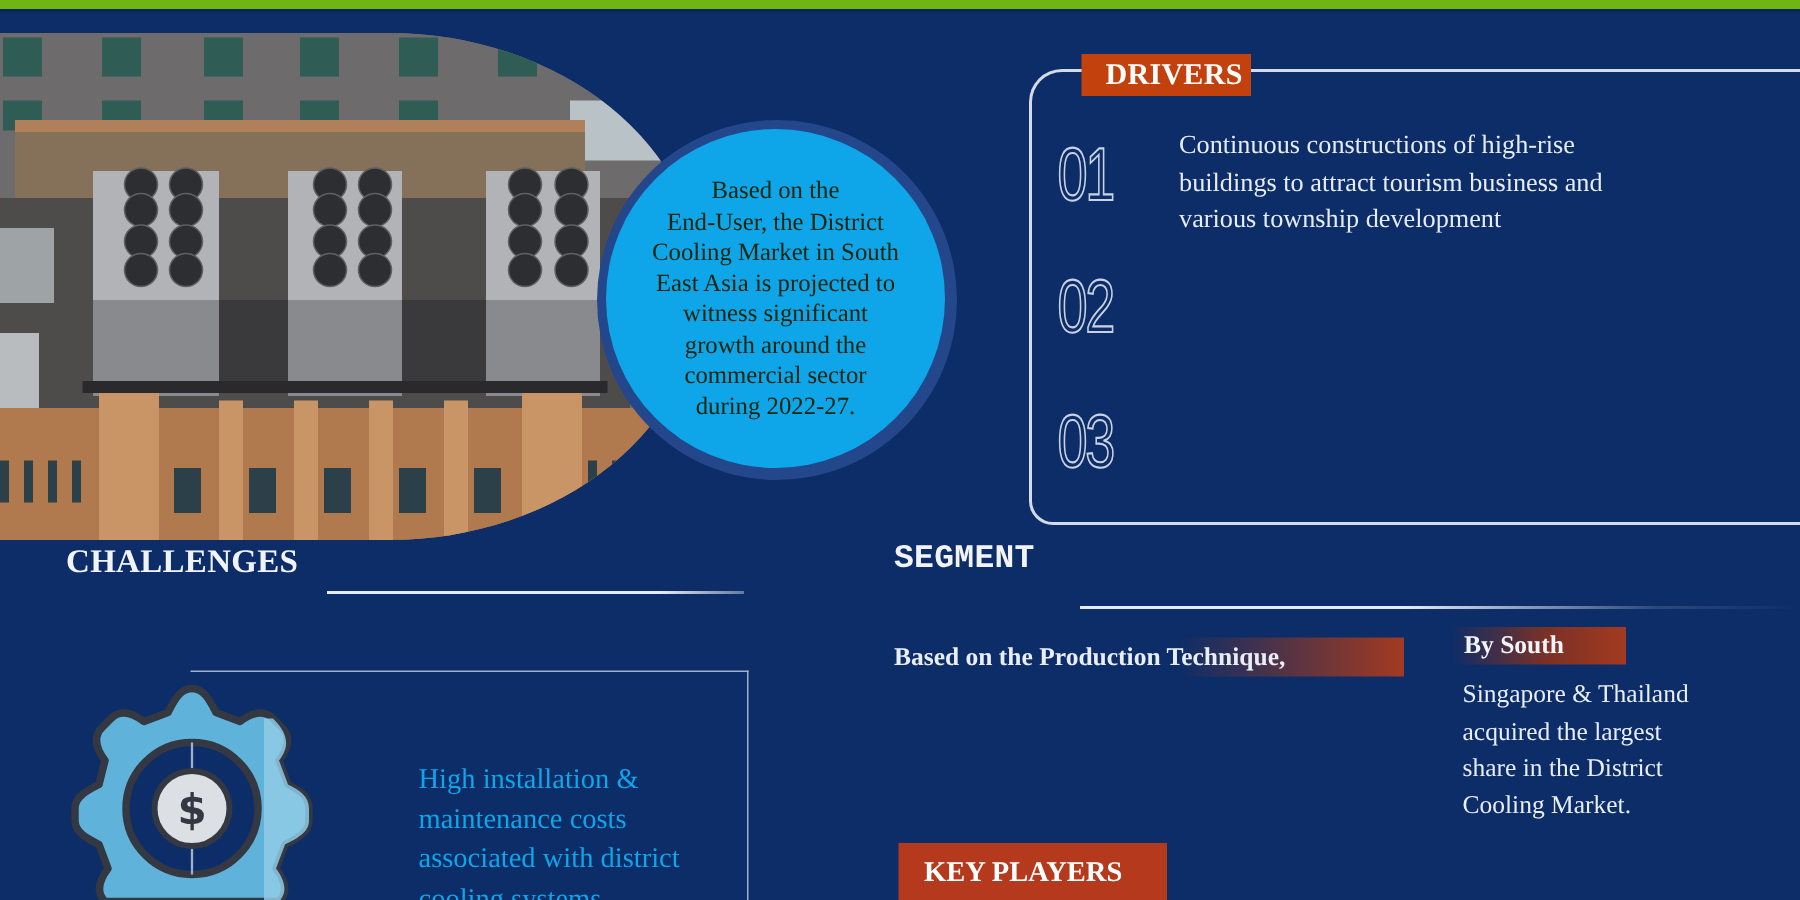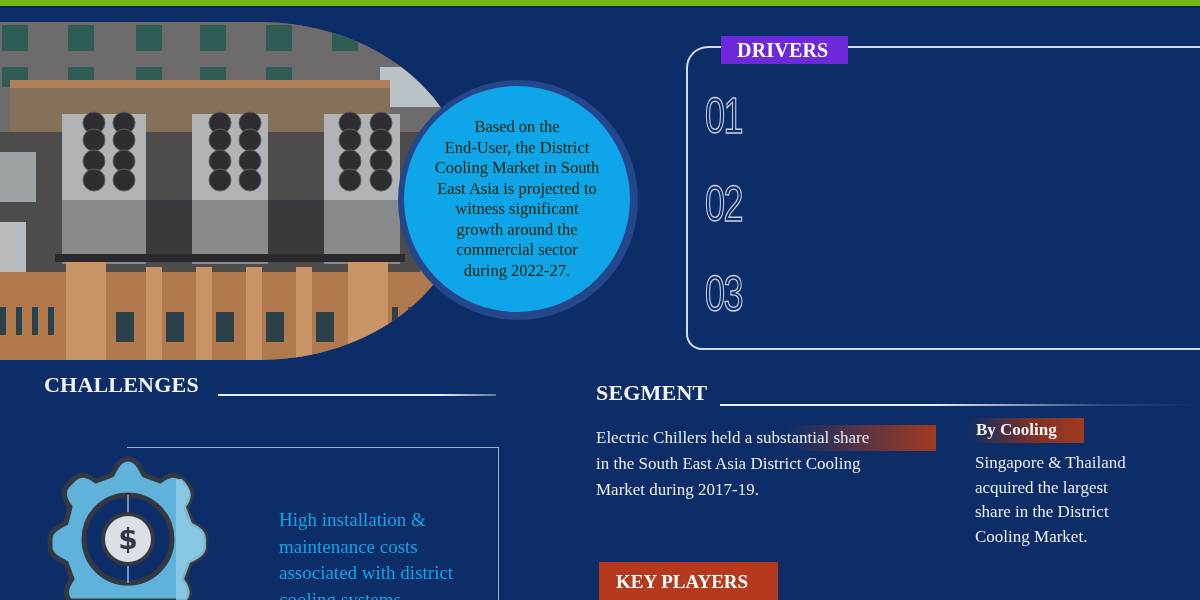--- a/index.html
+++ b/index.html
@@ -48,22 +48,22 @@
   }
 
   
   .drivers-box {
     position: absolute; left: 686px; top: 46px; width: 540px; height: 304px;
     border: 2px solid #d4dbe8;
     border-right: none;
     border-radius: 22px 0 0 16px;
   }
   .drivers-tag {
-    position: absolute; left: 721px; top: 36px; height: 28px; padding: 0 20px 0 16px;
-    background: #6d28d9;
+    position: absolute; left: 721px; top: 36px; height: 28px; padding: 0 6px 0 16px;
+    background: #c2410c;
     color: #fff;
     font-family: "Liberation Serif", "DejaVu Serif", serif;
     font-weight: bold; font-size: 20px; line-height: 28px;
     letter-spacing: 0.2px;
   }
   .driver {
     position: absolute; left: 705px; width: 495px;
     display: flex; align-items: flex-start;
   }
   .driver-num {
@@ -253,29 +253,32 @@
 growth around the
 commercial sector
 during 2022-27.</p>
 </div>
 
 <div class="drivers-box"></div>
 <div class="drivers-tag">DRIVERS</div>
 
 <div class="driver" style="top:84px;">
   <div class="driver-num">01</div>
+  <div class="driver-text">Continuous constructions of high-rise
+buildings to attract tourism business and
+various township development</div>
 </div>
 <div class="driver" style="top:172px;">
   <div class="driver-num">02</div>
 </div>
 <div class="driver" style="top:262px;">
   <div class="driver-num">03</div>
 </div>
 
-<div class="section-title" style="left:44px; top:372px;text-align:right;">CHALLENGES</div>
+<div class="section-title" style="left:44px; top:361px;text-align:right;">CHALLENGES</div>
 <div class="section-line" style="left:218px; top:394px; width:278px; background:linear-gradient(90deg,#e6ebf4 0%,#e6ebf4 80%,rgba(230,235,244,0.4) 100%);"></div>
 <div class="challenge-box"></div>
 
 <svg class="gear" width="168" height="150" viewBox="0 0 168 150" xmlns="http://www.w3.org/2000/svg">
   <path d="M84 6
            C92 6 96 14 100 22 L116 28 C124 22 132 20 138 26 L144 32 C150 38 148 46 142 54 L148 70
            C156 74 162 78 162 86 L162 94 C162 102 154 106 146 110 L140 126 C146 134 148 142 142 148
            L26 148 C20 142 22 134 28 126 L22 110 C14 106 6 102 6 94 L6 86 C6 78 14 74 22 70
            L26 54 C20 46 18 38 24 32 L30 26 C36 20 44 22 52 28 L68 22 C72 14 76 6 84 6 Z" fill="#5fb3da" stroke="#333842" stroke-width="5" stroke-linejoin="round"></path>
   <path d="M132 26 L138 26 C150 38 148 46 142 54 L148 70 C156 74 162 78 162 86 L162 94 C162 102 154 106 146 110 L140 126 C146 134 148 142 142 148 L132 148 Z" fill="#8fcbe6" opacity="0.85"></path>
@@ -283,30 +286,28 @@
   <line x1="84" y1="42" x2="84" y2="130" stroke="#9fb0cf" stroke-width="1.5"></line>
   <circle cx="84" cy="86" r="25" fill="#dcdfe3" stroke="#333842" stroke-width="4"></circle>
   <text x="84" y="96" text-anchor="middle" font-family="DejaVu Sans, sans-serif" font-weight="bold" font-size="28" fill="#333842">$</text>
 </svg>
 
 <div class="challenge-text">High installation &amp;
 maintenance costs
 associated with district
 cooling systems.</div>
 
-<div class="section-title" style="left:596px; top:380px;">SEGMENT</div>
+<div class="section-title" style="left:596px; top:360px;font-family:Liberation Mono, monospace;">SEGMENT</div>
 <div class="section-line" style="left:720px; top:404px; width:480px; background:linear-gradient(90deg,#e6ebf4 0%,#e6ebf4 45%,rgba(230,235,244,0.15) 80%,rgba(230,235,244,0) 100%);"></div>
 
 <div class="seg-highlight" style="left:600px; top:425px; width:336px; height:26px;"></div>
 <div class="seg-left">
-  <span class="body">Electric Chillers held a substantial share
-in the South East Asia District Cooling
-Market during 2017-19.</span>
+  <span class="lead">Based on the Production Technique,</span>
 </div>
 
 <div class="seg-right-tag"></div>
-<div class="seg-right-label">By Cooling</div>
+<div class="seg-right-label">By South</div>
 <div class="seg-right-text">Singapore &amp; Thailand
 acquired the largest
 share in the District
 Cooling Market.</div>
 
 <div class="key-players">KEY PLAYERS</div>
 
 </body></html>

